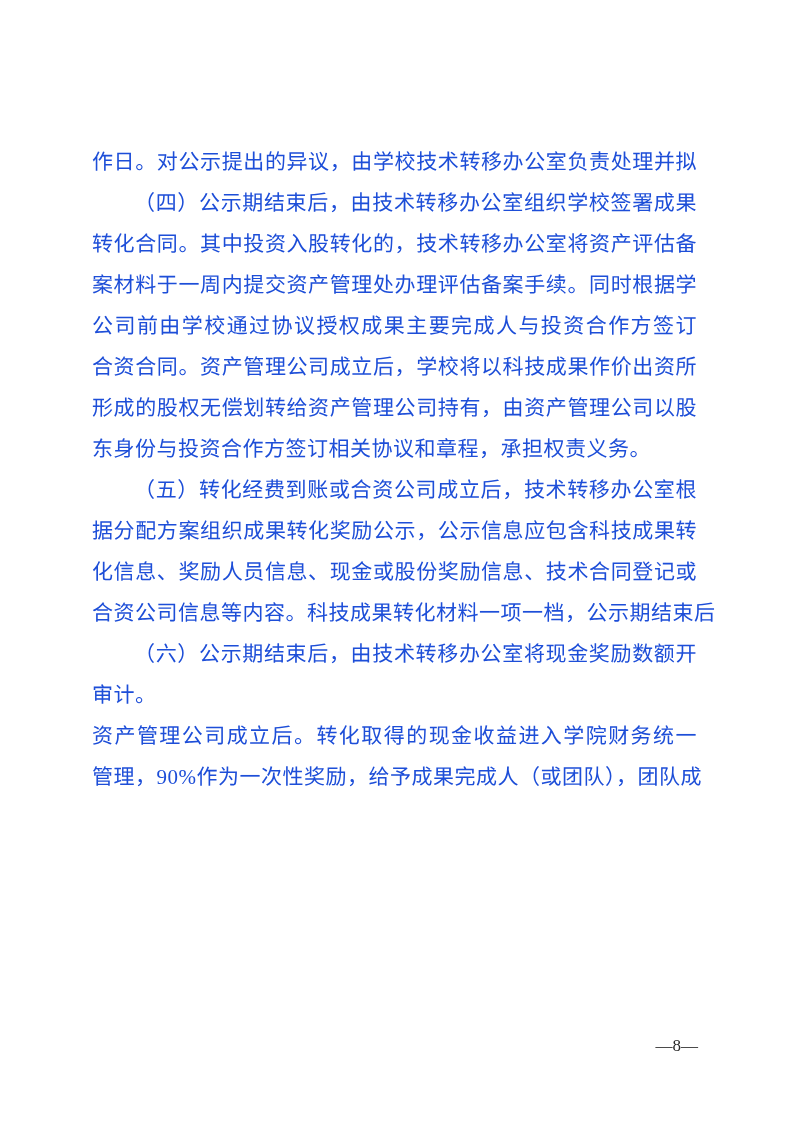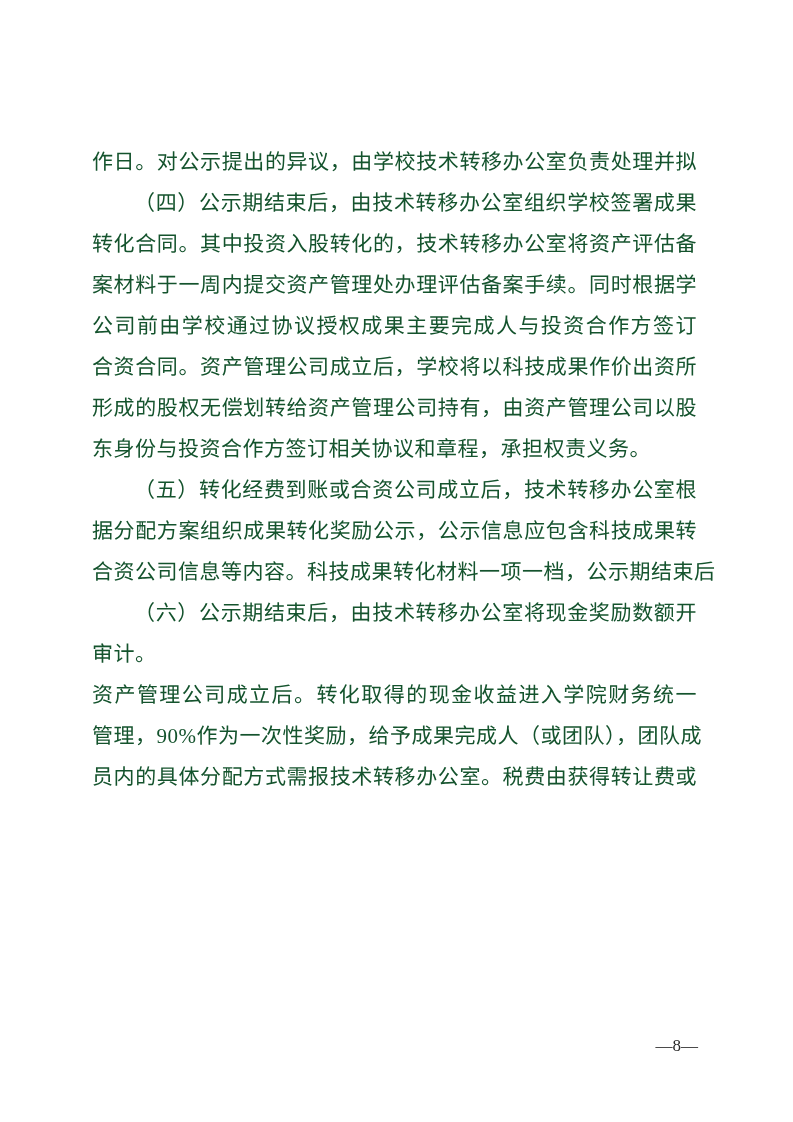--- a/index.html
+++ b/index.html
@@ -22,21 +22,21 @@
     position: absolute;
     left: 92px;
     top: 142px;
     width: 605px;
   }
   .doc-line {
     height: 41px;
     line-height: 41px;
     font-size: 21px;
     letter-spacing: 0.5px;
-    color: #14532d;
+    color: #1d4ed8;
     text-align: justify;
     text-align-last: justify;
     white-space: nowrap;
   }
   .doc-line.indent {
     text-indent: 2em;
   }
   .doc-line.para-end {
     text-align-last: left;
   }
@@ -63,25 +63,25 @@
   <div class="doc-line">作日。对公示提出的异议，由学校技术转移办公室负责处理并拟</div>
       <div class="doc-line indent">（四）公示期结束后，由技术转移办公室组织学校签署成果</div>
       <div class="doc-line">转化合同。其中投资入股转化的，技术转移办公室将资产评估备</div>
       <div class="doc-line">案材料于一周内提交资产管理处办理评估备案手续。同时根据学</div>
       <div class="doc-line">公司前由学校通过协议授权成果主要完成人与投资合作方签订</div>
       <div class="doc-line">合资合同。资产管理公司成立后，学校将以科技成果作价出资所</div>
       <div class="doc-line">形成的股权无偿划转给资产管理公司持有，由资产管理公司以股</div>
       <div class="doc-line para-end">东身份与投资合作方签订相关协议和章程，承担权责义务。</div>
       <div class="doc-line indent">（五）转化经费到账或合资公司成立后，技术转移办公室根</div>
       <div class="doc-line">据分配方案组织成果转化奖励公示，公示信息应包含科技成果转</div>
+      <div class="doc-line">化信息、奖励人员信息、现金或股份奖励信息、技术合同登记或</div>
       <div class="doc-line">合资公司信息等内容。科技成果转化材料一项一档，公示期结束后</div>
       <div class="doc-line indent">（六）公示期结束后，由技术转移办公室将现金奖励数额开</div>
       <div class="doc-line para-end">审计。</div>
       <div class="doc-line">资产管理公司成立后。转化取得的现金收益进入学院财务统一</div>
       <div class="doc-line">管理，90%作为一次性奖励，给予成果完成人（或团队），团队成</div>
-      <div class="doc-line">员内的具体分配方式需报技术转移办公室。税费由获得转让费或</div>
     </div>
 
   <div class="page-footer">
     <span class="page-number">—8—</span>
   </div>
 
 </div>
 
 </body></html>

